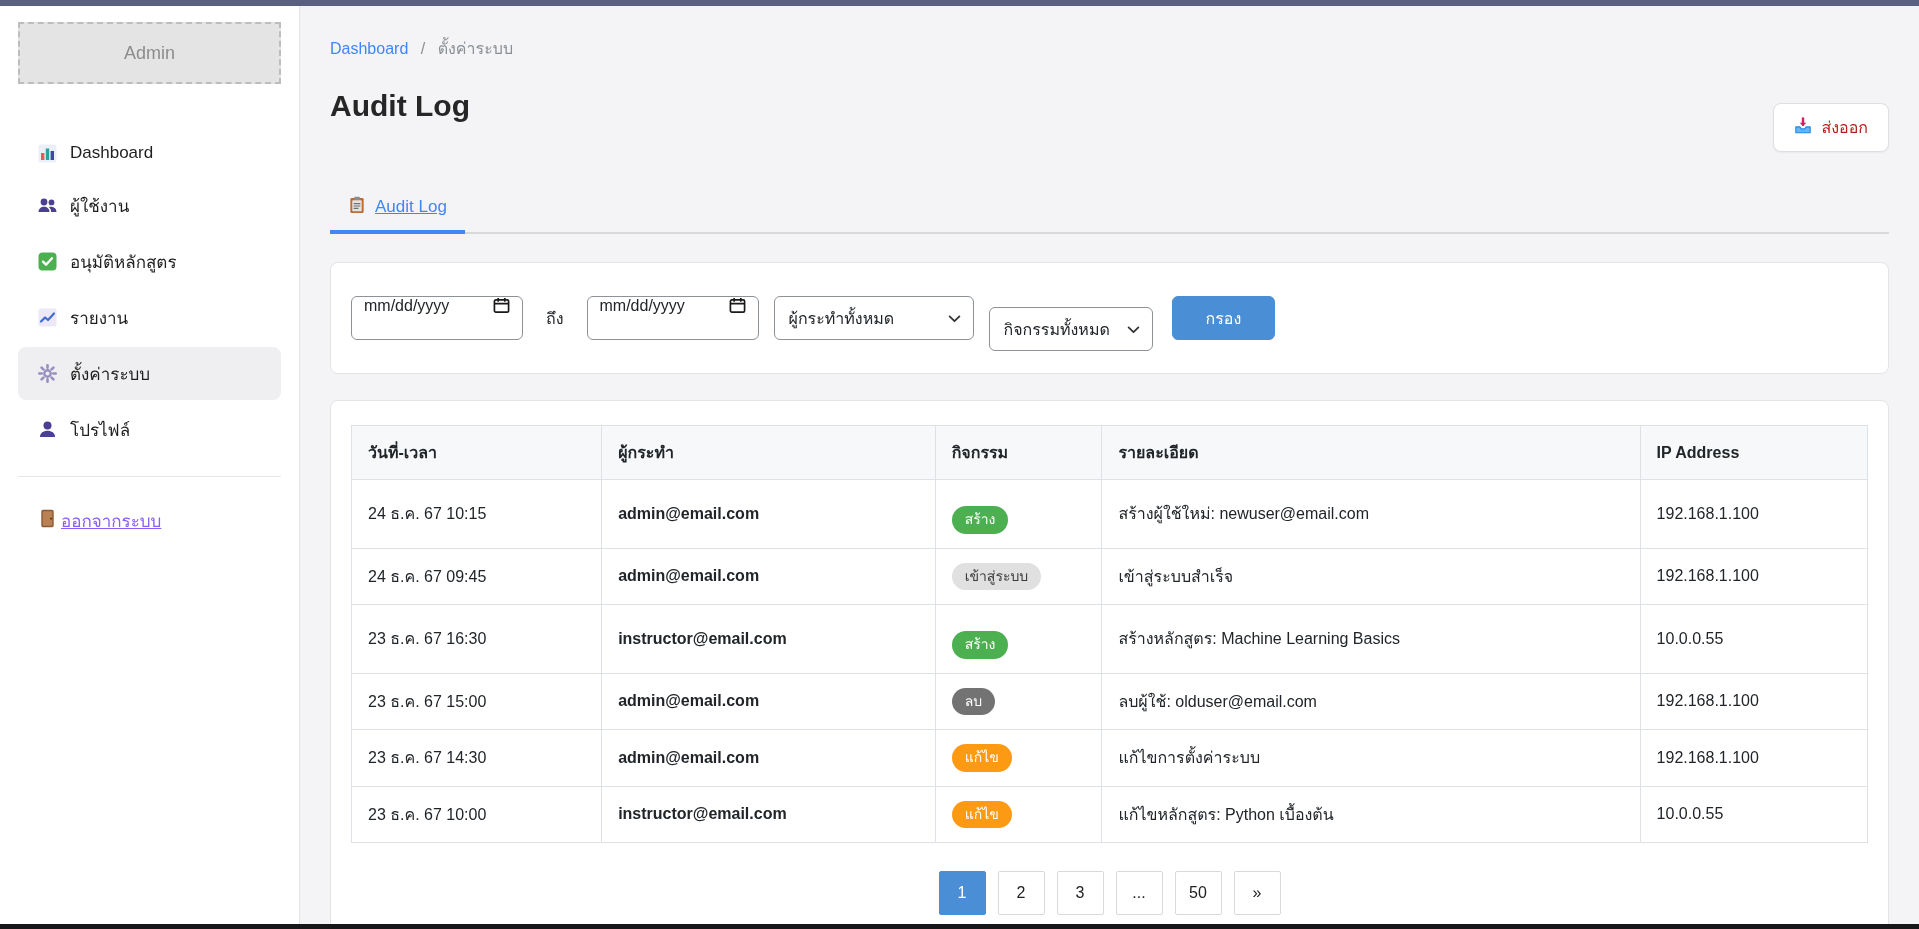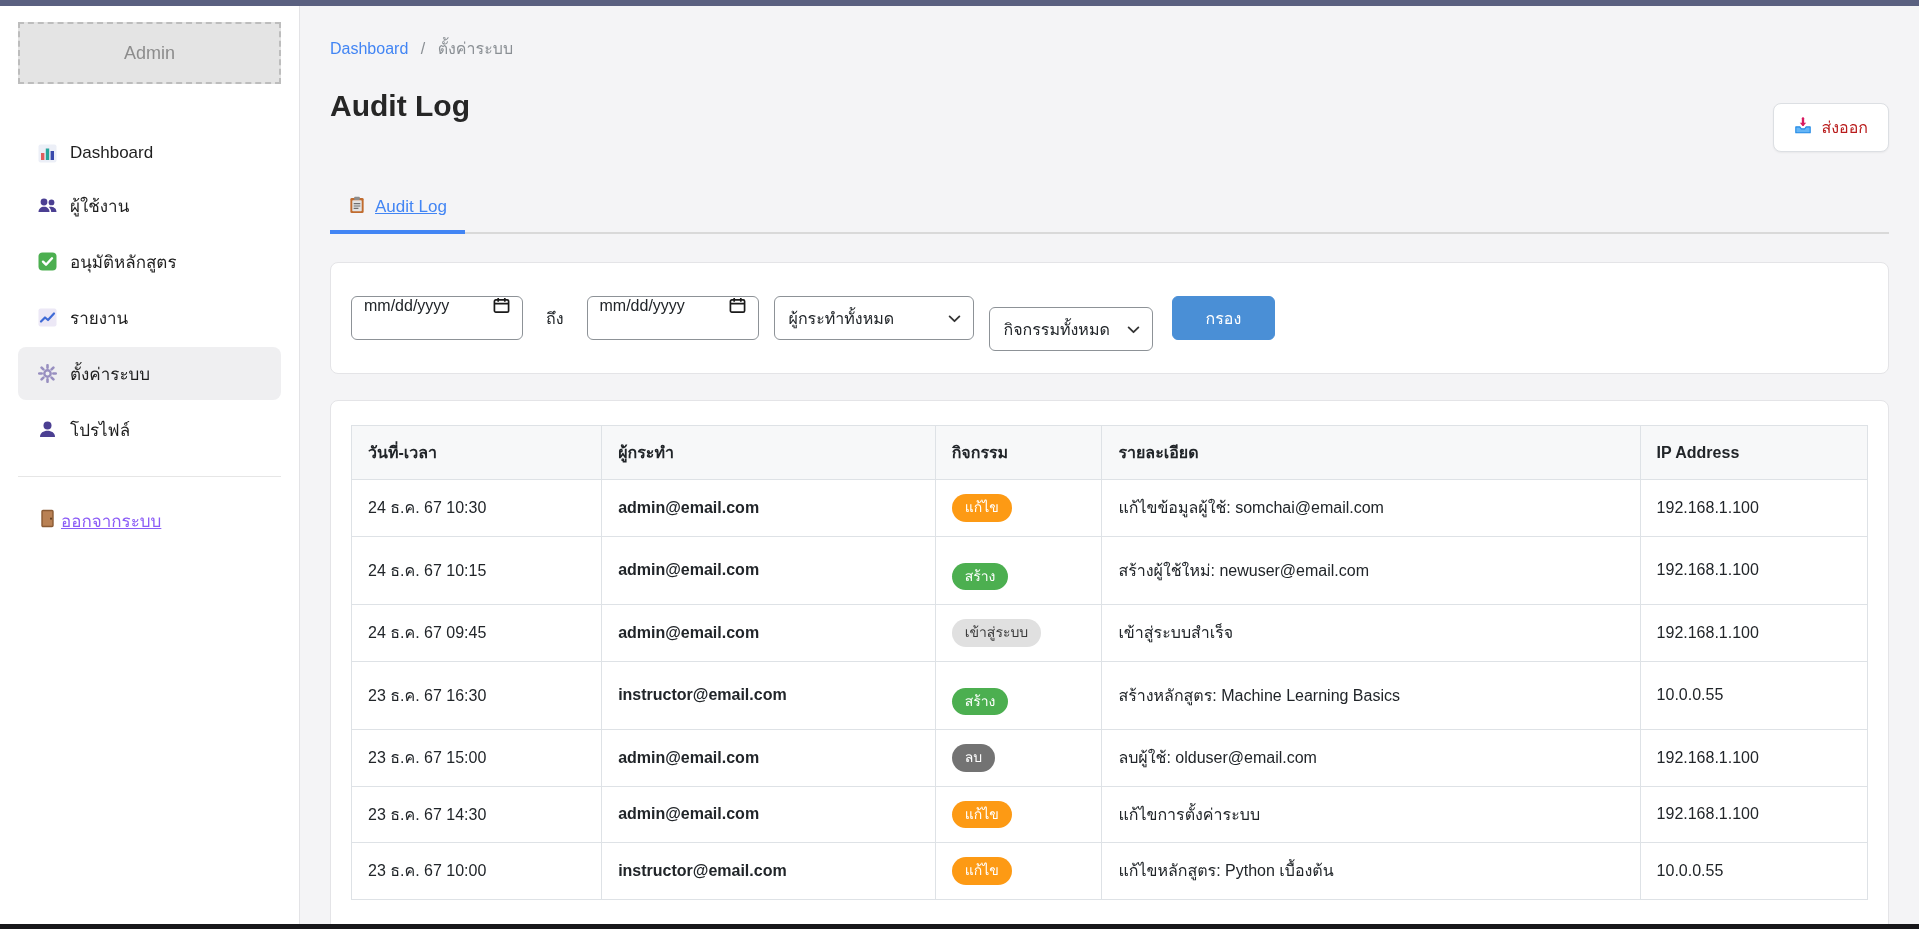--- a/index.html
+++ b/index.html
@@ -299,27 +299,20 @@
           <tr>
             <th>วันที่-เวลา</th>
             <th>ผู้กระทำ</th>
             <th>กิจกรรม</th>
             <th>รายละเอียด</th>
             <th>IP Address</th>
           </tr>
         </thead>
         <tbody>
           <tr>
-            <td>24 ธ.ค. 67 10:30</td>
-            <td class="actor">admin@email.com</td>
-            <td><span class="badge edit">แก้ไข</span></td>
-            <td>แก้ไขข้อมูลผู้ใช้: somchai@email.com</td>
-            <td>192.168.1.100</td>
-          </tr>
-          <tr>
             <td>24 ธ.ค. 67 10:15</td>
             <td class="actor">admin@email.com</td>
             <td><span class="badge create">สร้าง</span></td>
             <td>สร้างผู้ใช้ใหม่: newuser@email.com</td>
             <td>192.168.1.100</td>
           </tr>
           <tr>
             <td>24 ธ.ค. 67 09:45</td>
             <td class="actor">admin@email.com</td>
             <td><span class="badge login">เข้าสู่ระบบ</span></td>

